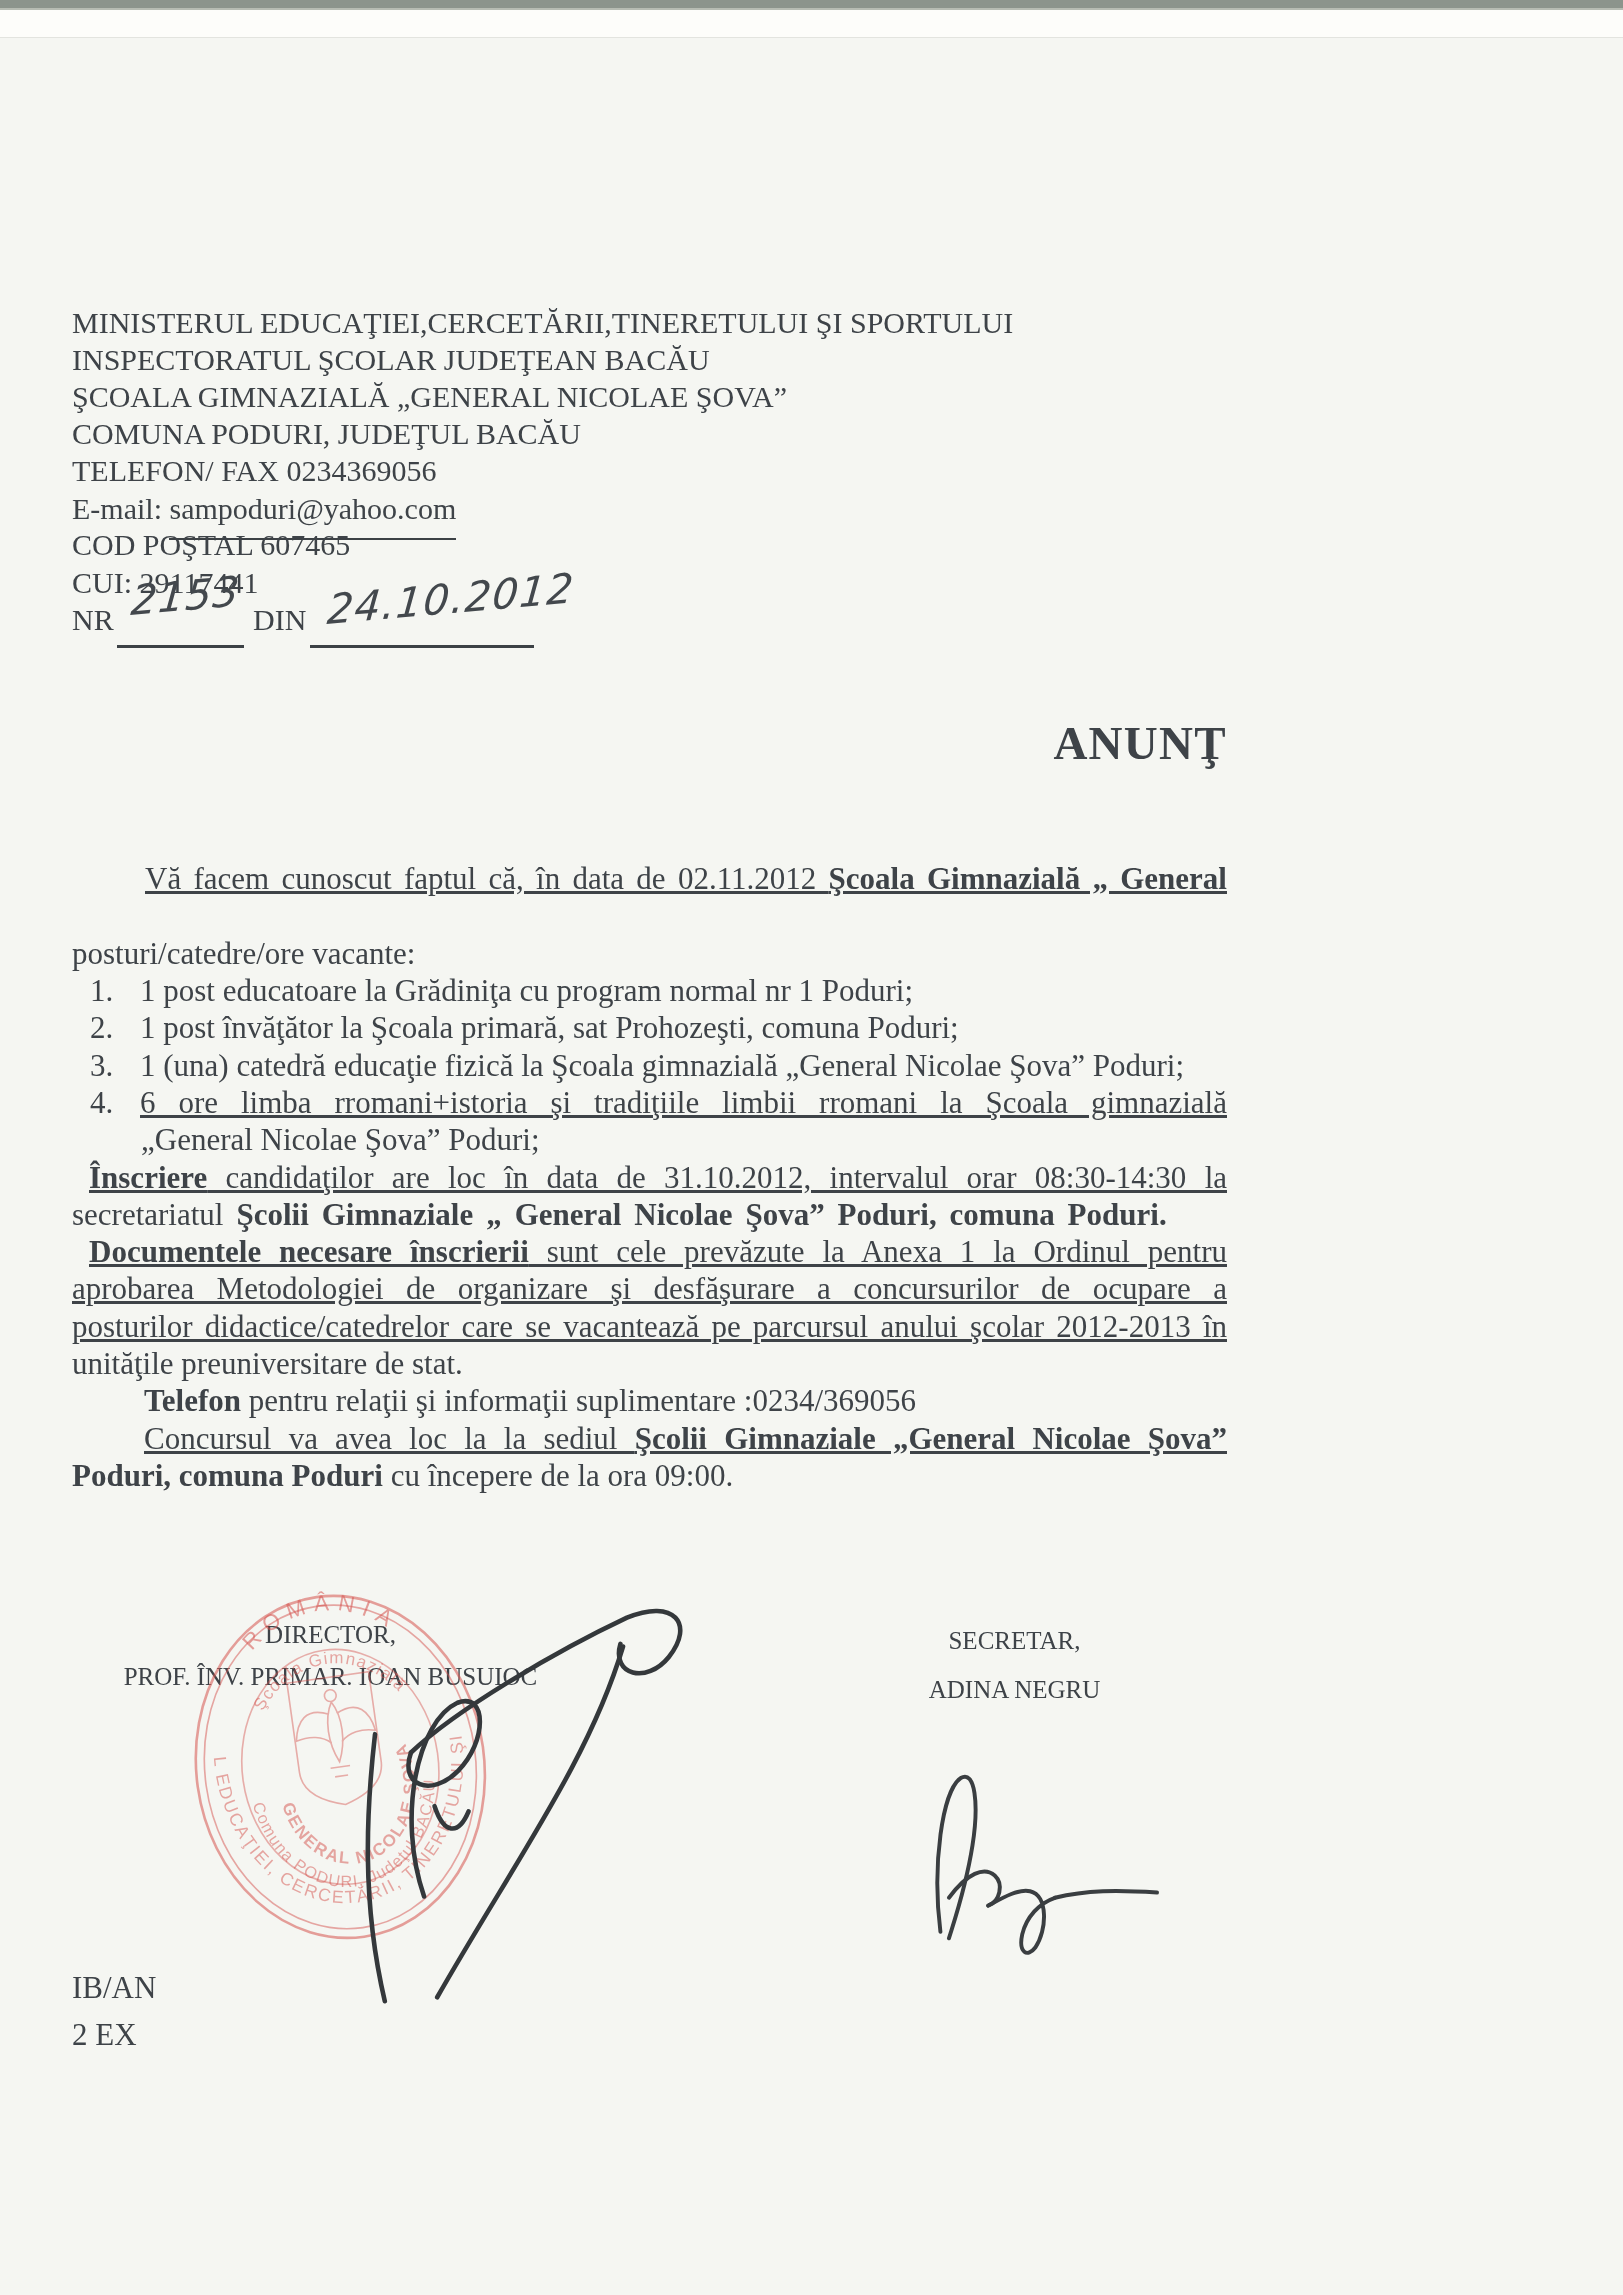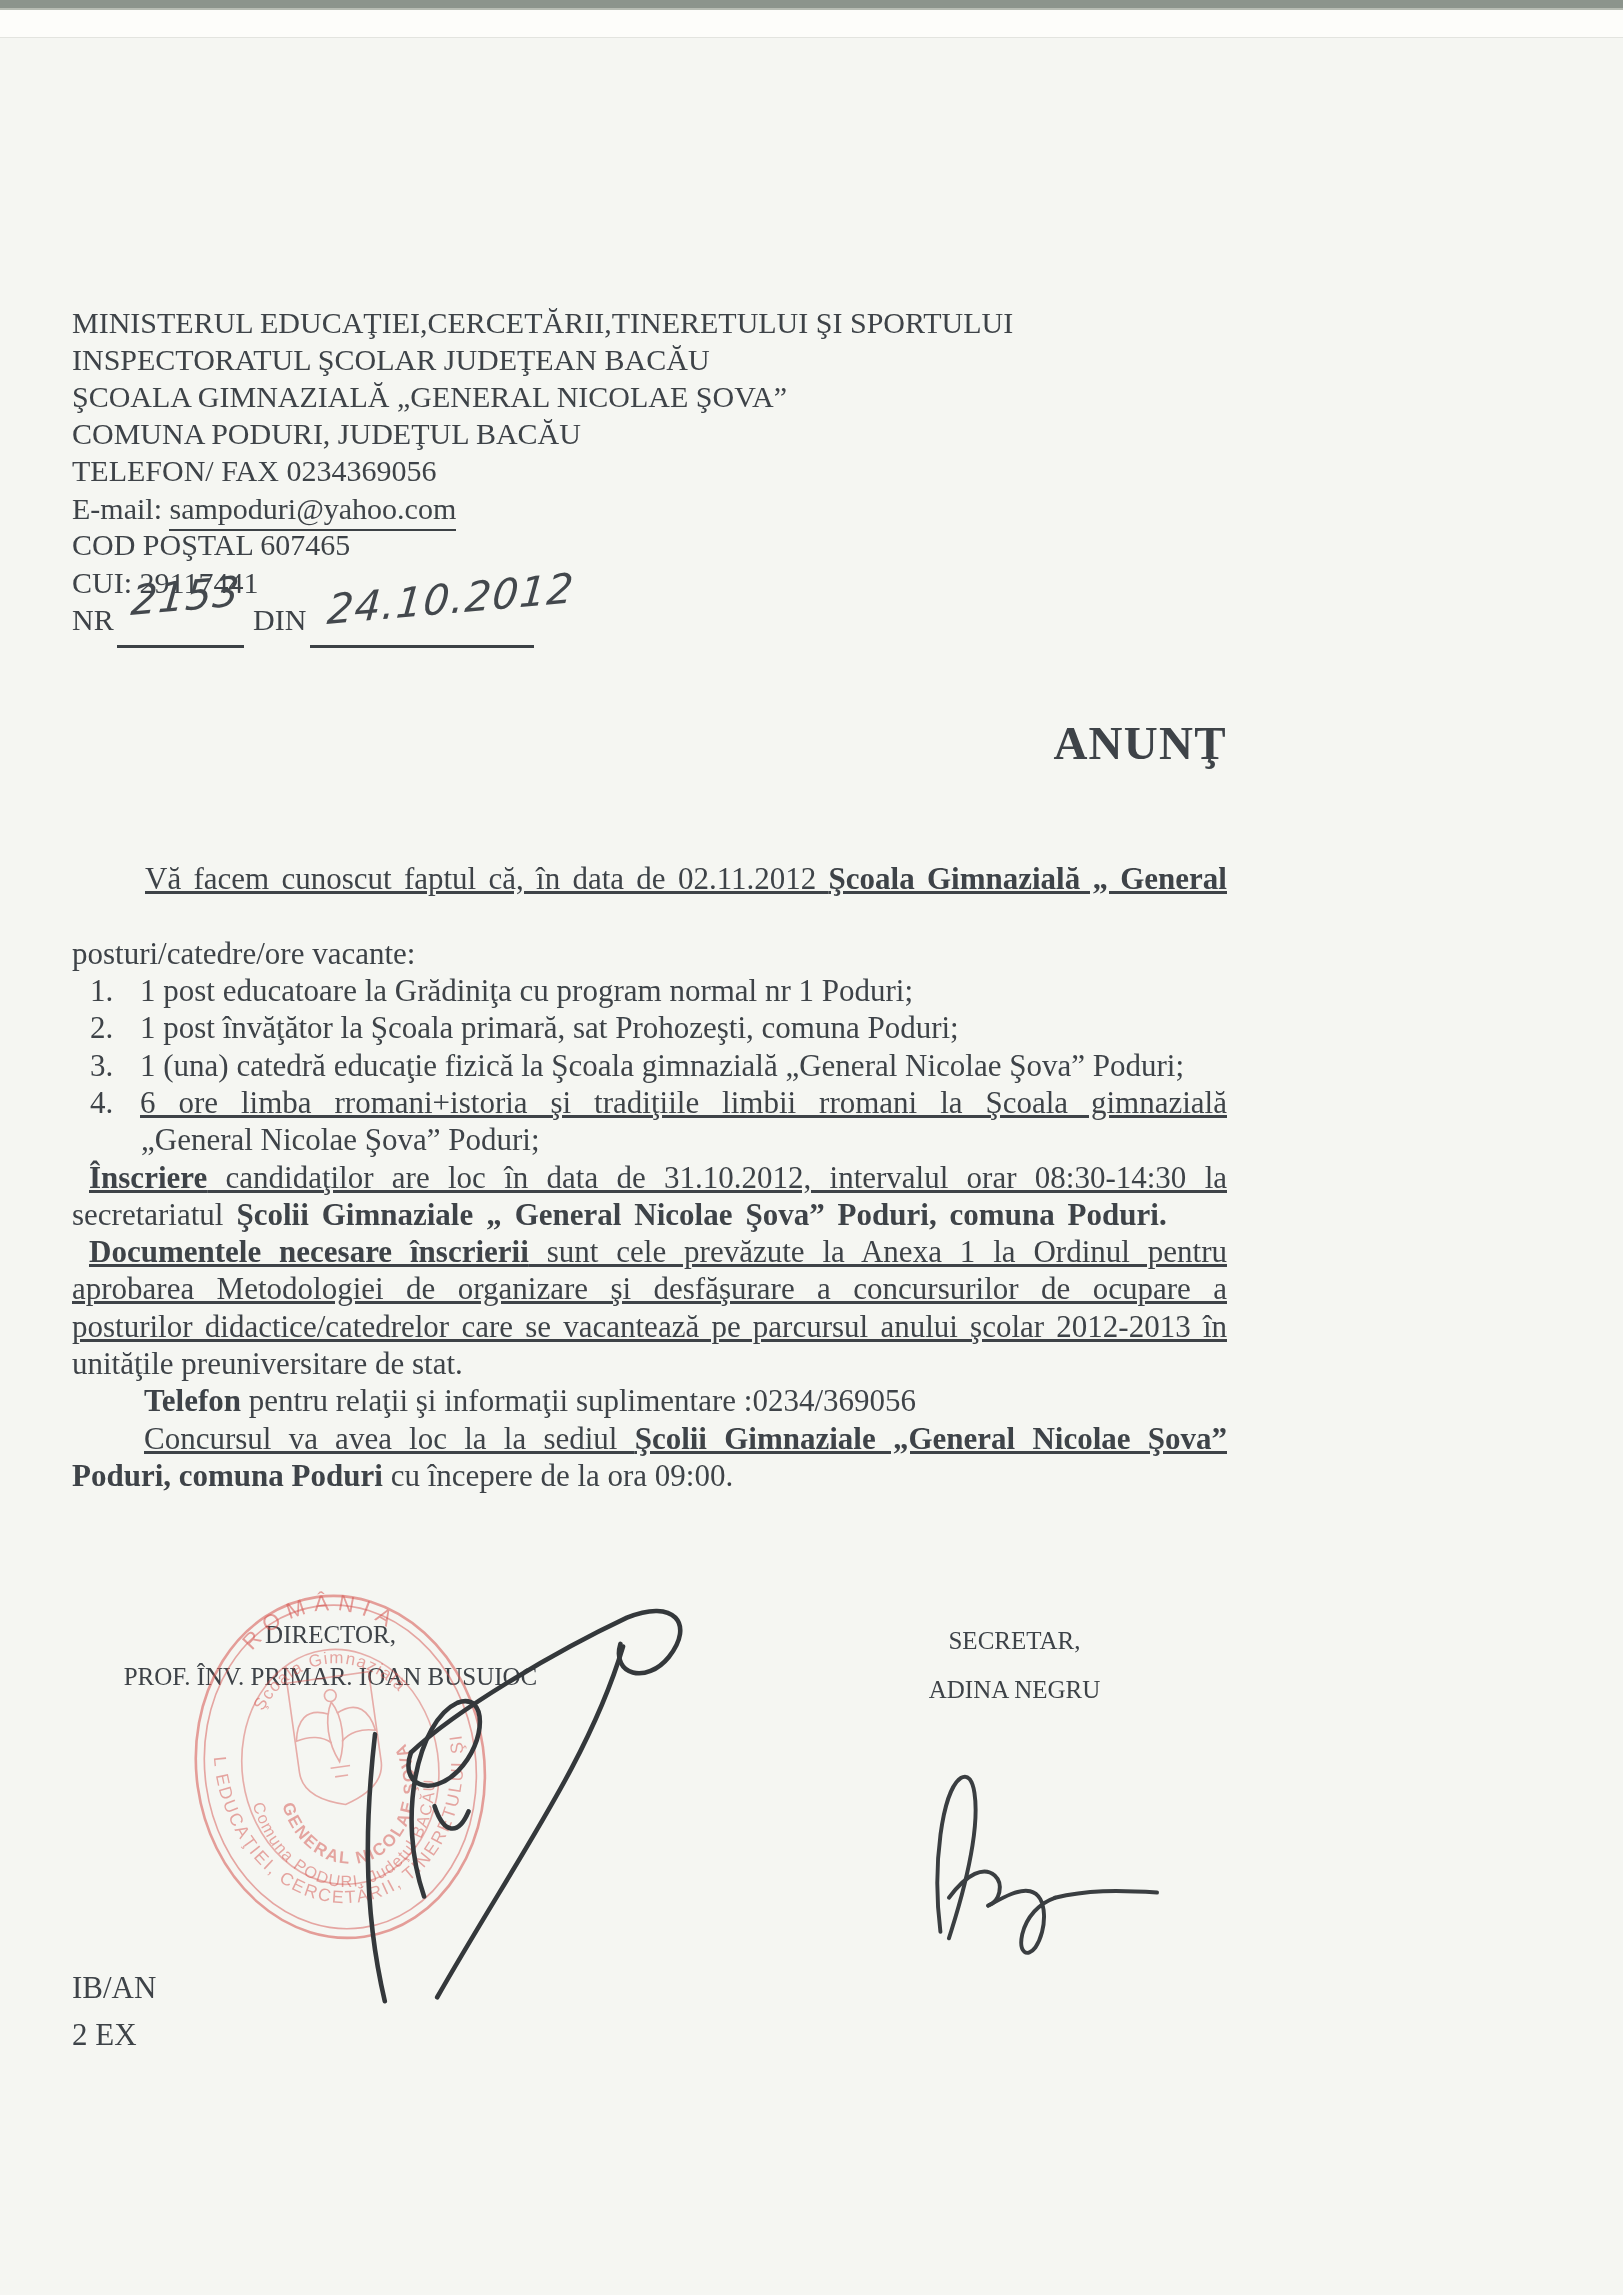--- a/index.html
+++ b/index.html
@@ -15,21 +15,21 @@
   .scan-strip{position:absolute;left:0;top:0;width:1623px;height:7.9px;background:#8c948c;}
   .scan-strip2{position:absolute;left:0;top:7.9px;width:1623px;height:2px;background:#b7bcb3;}
   .scan-band{position:absolute;left:0;top:9.8px;width:1623px;height:27.5px;background:#fdfdfa;border-bottom:0.7px solid #e3e4df;}
 
   .line{position:absolute;left:72px;width:1155px;font-size:31px;line-height:1.12;white-space:nowrap;}
   .hl{font-size:30px;}
   .j{white-space:normal;text-align:justify;text-align-last:justify;text-justify:inter-word;text-decoration:underline;}
   .b{font-weight:bold;}
   .num{display:inline-block;width:50px;}
   .it{left:90px;width:1137px;}
-  .email-link{border-bottom:2.6px solid #3c4145;padding-bottom:4px;}
+  .email-link{border-bottom:2.6px solid #3c4145;padding-bottom:13px;}
 
   .title{position:absolute;left:72px;top:716px;width:1155px;text-align:right;
          font-size:47px;font-weight:bold;letter-spacing:1.3px;}
 
   .nr-row{position:absolute;left:72px;top:603px;width:785px;font-size:30px;}
   .nr-row .din{position:absolute;left:181px;top:0;}
   .uline{position:absolute;height:2.6px;background:#3c4145;}
   .u1{left:117px;top:645px;width:127px;}
   .u2{left:310px;top:645px;width:224px;}
   .hand{position:absolute;font-family:"DejaVu Sans",sans-serif;font-style:italic;

